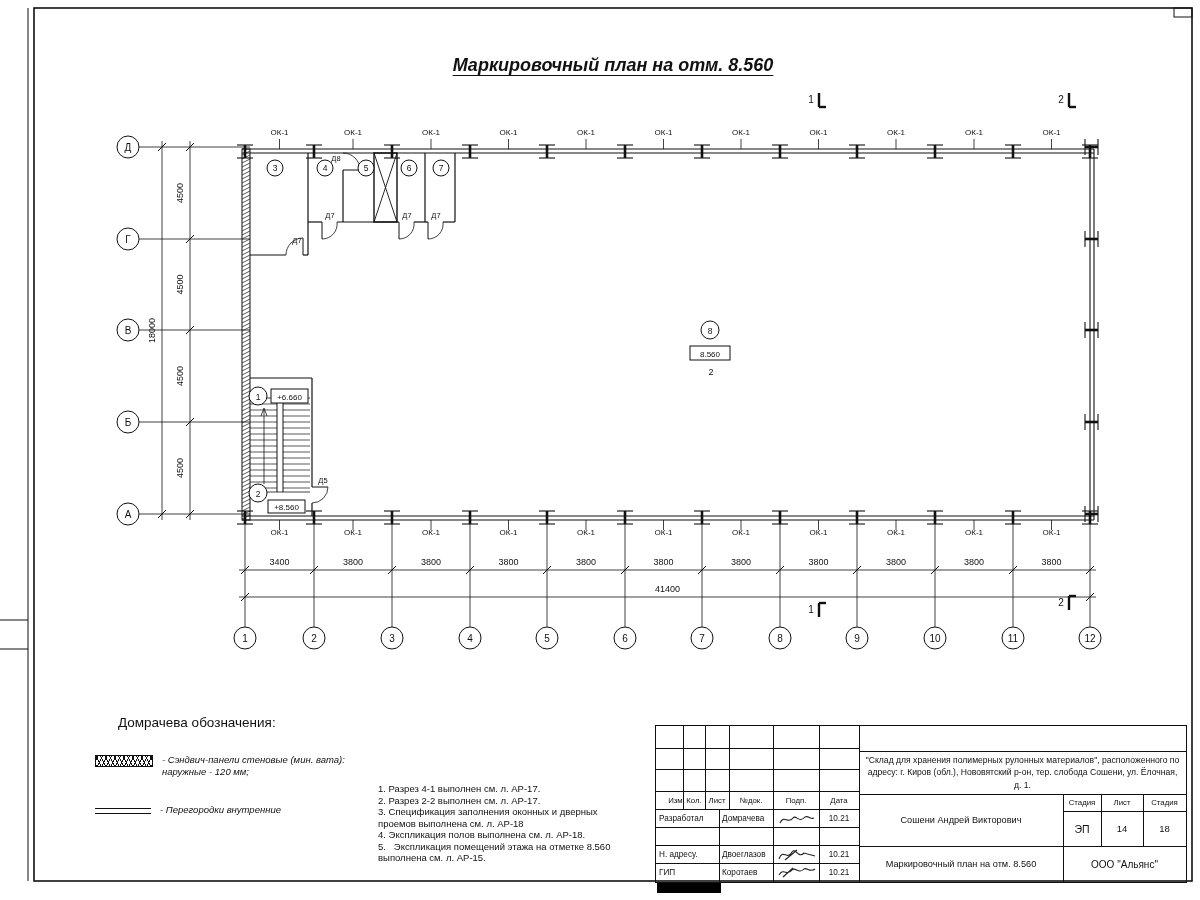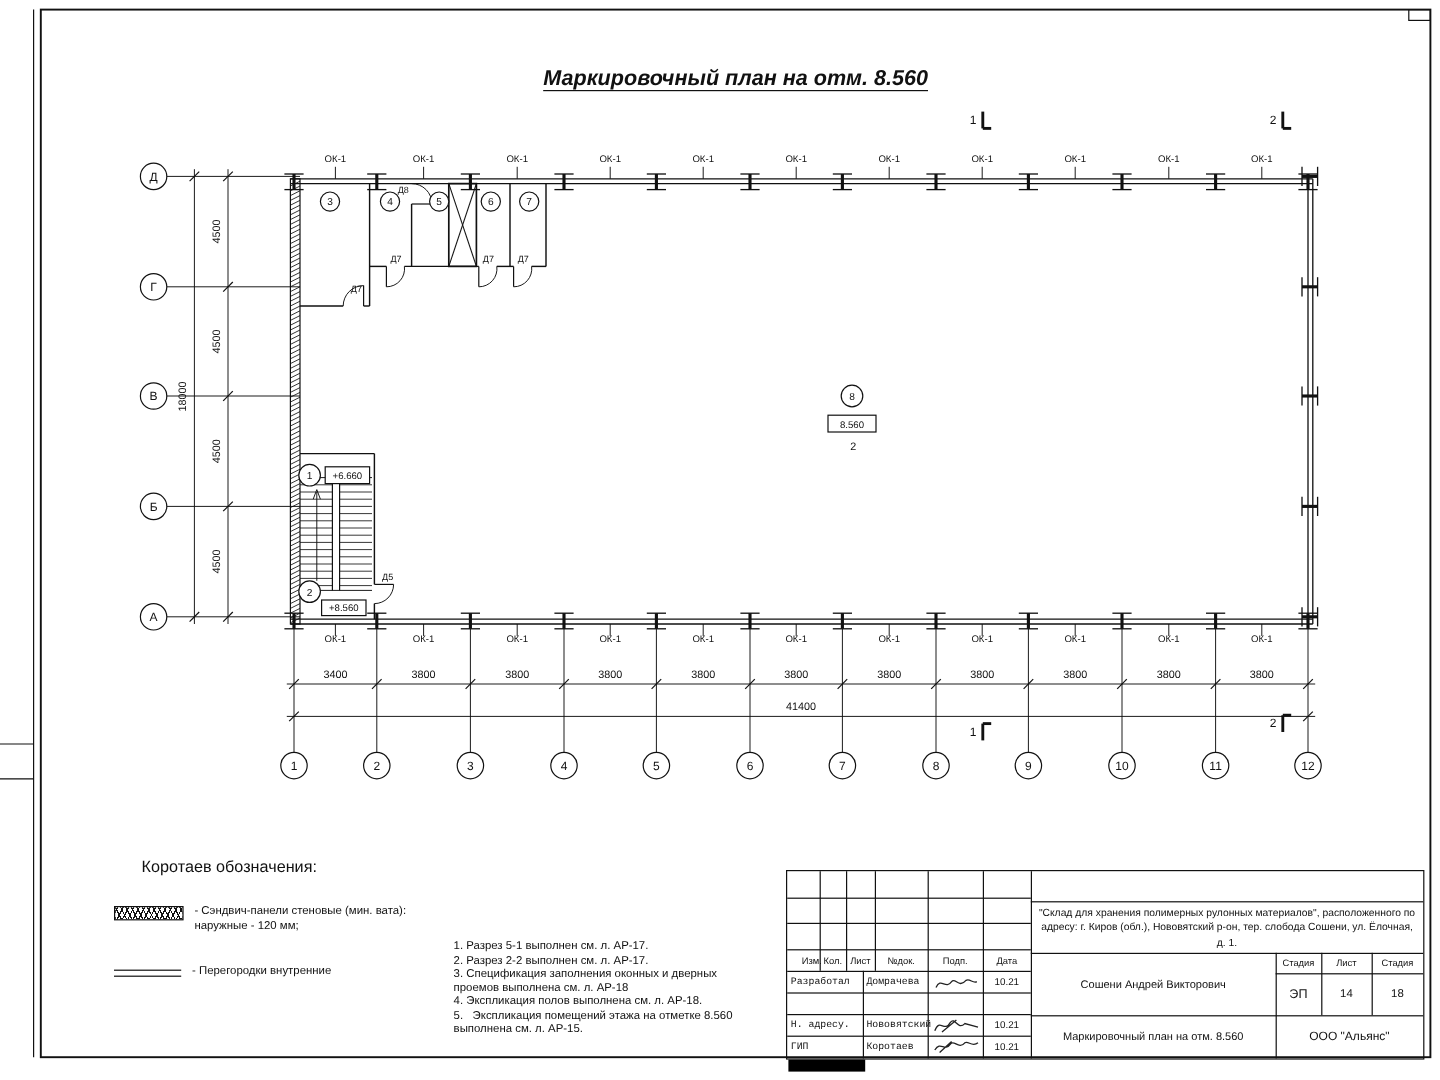--- a/index.html
+++ b/index.html
@@ -10,27 +10,27 @@
     font-style:italic;font-weight:bold;font-size:18px;text-decoration:underline;text-underline-offset:4px;}
   .legend{position:absolute;left:95px;top:715px;width:300px;}
   .legend-title{margin-left:23px;font-size:13.5px;}
   .legend-item{display:flex;align-items:flex-start;margin-top:24px;gap:9px;}
   .legend-item + .legend-item{margin-top:26px;}
   .sym{flex:0 0 auto;}
   .sym-hatch{width:56px;height:10px;border:1px solid #111;margin-top:1px;
     background:repeating-linear-gradient(63deg,#111 0 1px,transparent 1px 4px),
                repeating-linear-gradient(-63deg,#111 0 1px,transparent 1px 4px);}
   .sym-partition{width:56px;height:4px;border-top:1.5px solid #111;border-bottom:1.5px solid #111;margin-top:4px;}
-  .legend-label{font-size:9.5px;line-height:12px;width:212px;}
+  .legend-label{font-size:9.5px;line-height:12px;width:212px;font-style:italic;}
   .notes{position:absolute;left:378px;top:783px;width:240px;font-size:9.5px;line-height:11.5px;}
   .stamp{position:absolute;left:655px;top:725px;width:530px;height:156px;border:1.6px solid #111;box-sizing:content-box;}
   .vl{position:absolute;width:1px;background:#111;}
   .hl{position:absolute;height:1px;background:#111;}
   .tbc{position:absolute;display:flex;align-items:center;justify-content:center;text-align:center;color:#111;}
-  .tbc.left{justify-content:flex-start;text-align:right;font-family:Liberation Mono, monospace;}
+  .tbc.left{justify-content:flex-start;text-align:right;}
   .sig{position:absolute;}
   .stamp-bar{position:absolute;left:657px;top:883px;width:64px;height:10px;background:#000;}
 </style>
 </head>
 <body>
 
 <div class="page">
 
   <svg id="plan-svg" width="1200" height="900" viewBox="0 0 1200 900">
       <line x1="28" y1="8" x2="28" y2="881" stroke="#111" stroke-width="1"></line>
@@ -464,33 +464,33 @@
       <line x1="819" y1="603" x2="826" y2="603" stroke="#111" stroke-width="2.4"></line>
       <text x="811" y="613" fill="#111" font-size="10" text-anchor="middle" font-family="&quot;Liberation Sans&quot;,sans-serif">1</text>
       <line x1="1069" y1="596" x2="1069" y2="610" stroke="#111" stroke-width="2.4"></line>
       <line x1="1069" y1="596" x2="1076" y2="596" stroke="#111" stroke-width="2.4"></line>
       <text x="1061" y="606" fill="#111" font-size="10" text-anchor="middle" font-family="&quot;Liberation Sans&quot;,sans-serif">2</text>
     </svg>
 
   <div class="sheet-title">Маркировочный план на отм. 8.560</div>
 
   <div class="legend">
-    <div class="legend-title">Коротаев обозначения:</div>
+    <div class="legend-title">Домрачева обозначения:</div>
     <div class="legend-item">
       <span class="sym sym-hatch"></span>
       <span class="legend-label">- Сэндвич-панели стеновые (мин. вата): наружные - 120 мм;</span>
     </div>
     <div class="legend-item">
       <span class="sym sym-partition"></span>
       <span class="legend-label">- Перегородки внутренние</span>
     </div>
   </div>
 
   <div class="notes">
-    <div class="note">1. Разрез 5-1 выполнен см. л. АР-17.</div>
+    <div class="note">1. Разрез 4-1 выполнен см. л. АР-17.</div>
     <div class="note">2. Разрез 2-2 выполнен см. л. АР-17.</div>
     <div class="note">3. Спецификация заполнения оконных и дверных проемов выполнена см. л. АР-18</div>
     <div class="note">4. Экспликация полов выполнена см. л. АР-18.</div>
     <div class="note">5.&nbsp;&nbsp;&nbsp;Экспликация помещений этажа на отметке 8.560 выполнена см. л. АР-15.</div>
   </div>
 
   <div class="stamp">
 
     <div class="vl" style="left:203px;top:0;height:156px"></div>
     <div class="vl" style="left:27px;top:0;height:83px"></div>
@@ -521,21 +521,21 @@
     <div class="tbc" style="left:49px;top:65px;width:24px;height:18px;font-size:7.8px">Лист</div>
     <div class="tbc" style="left:73px;top:65px;width:44px;height:18px;font-size:7.8px">№док.</div>
     <div class="tbc" style="left:117px;top:65px;width:46px;height:18px;font-size:7.8px">Подп.</div>
     <div class="tbc" style="left:163px;top:65px;width:40px;height:18px;font-size:7.8px">Дата</div>
 
     <div class="tbc left" style="left:3px;top:83px;width:59px;height:18px;font-size:8.2px">Разработал</div>
     <div class="tbc left" style="left:66px;top:83px;width:50px;height:18px;font-size:8.2px">Домрачева</div>
     <div class="tbc" style="left:163px;top:83px;width:40px;height:18px;font-size:8.2px">10.21</div>
 
     <div class="tbc left" style="left:3px;top:119px;width:59px;height:18px;font-size:8.2px">Н. адресу.</div>
-    <div class="tbc left" style="left:66px;top:119px;width:50px;height:18px;font-size:8.2px">Нововятский</div>
+    <div class="tbc left" style="left:66px;top:119px;width:50px;height:18px;font-size:8.2px">Двоеглазов</div>
     <div class="tbc" style="left:163px;top:119px;width:40px;height:18px;font-size:8.2px">10.21</div>
 
     <div class="tbc left" style="left:3px;top:137px;width:59px;height:19px;font-size:8.2px">ГИП</div>
     <div class="tbc left" style="left:66px;top:137px;width:50px;height:19px;font-size:8.2px">Коротаев</div>
     <div class="tbc" style="left:163px;top:137px;width:40px;height:19px;font-size:8.2px">10.21</div>
 
     <div class="tbc" style="left:203px;top:68px;width:204px;height:52px;font-size:9.2px">Сошени Андрей Викторович</div>
     <div class="tbc" style="left:407px;top:68px;width:38px;height:17px;font-size:7.8px">Стадия</div>
     <div class="tbc" style="left:445px;top:68px;width:42px;height:17px;font-size:7.8px">Лист</div>
     <div class="tbc" style="left:487px;top:68px;width:43px;height:17px;font-size:7.8px">Стадия</div>

